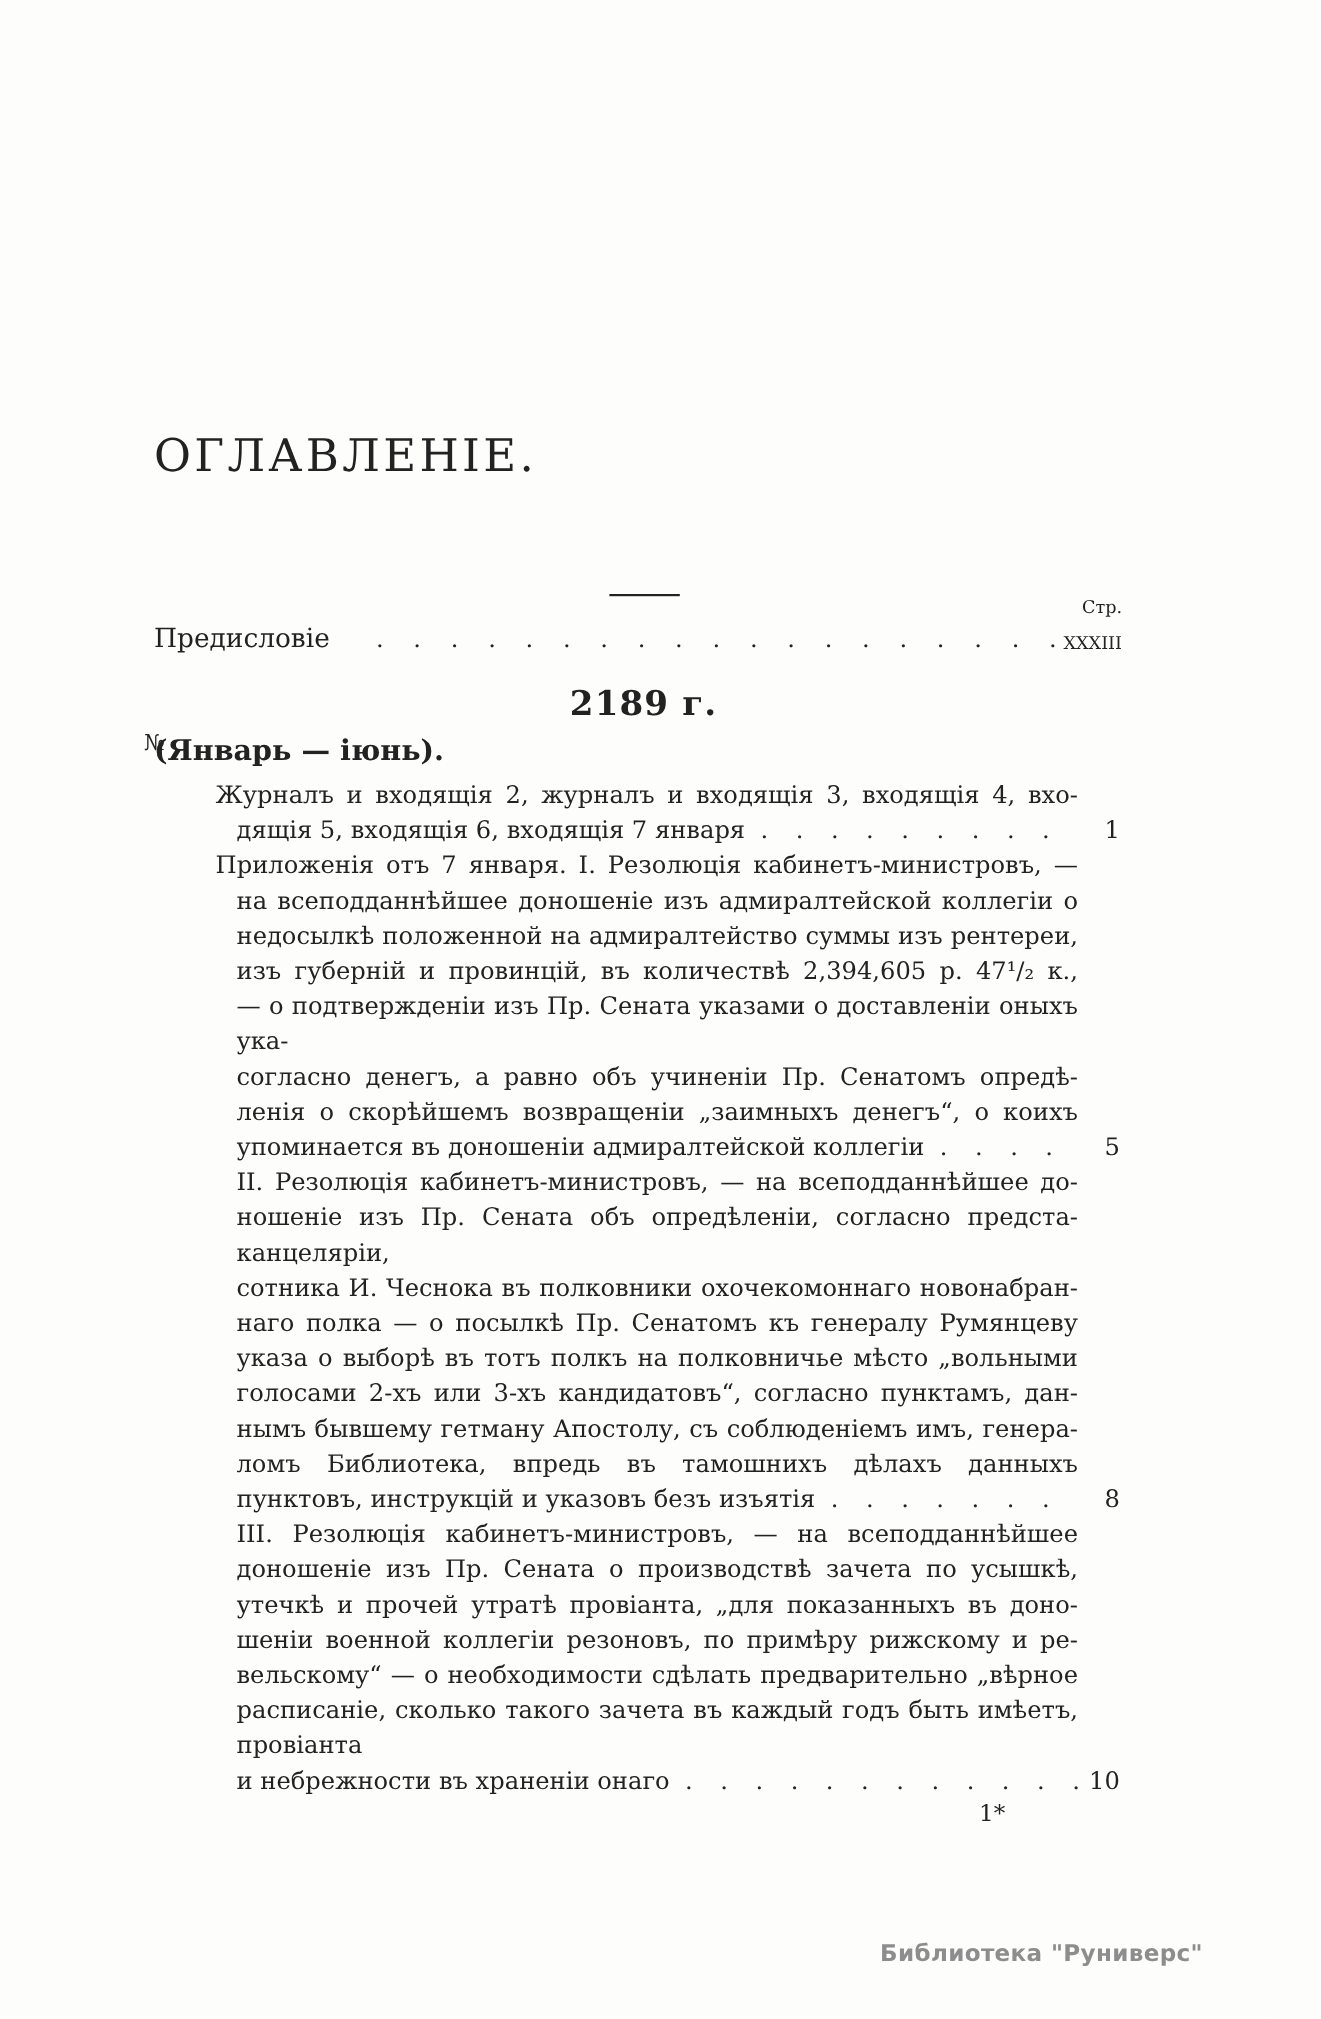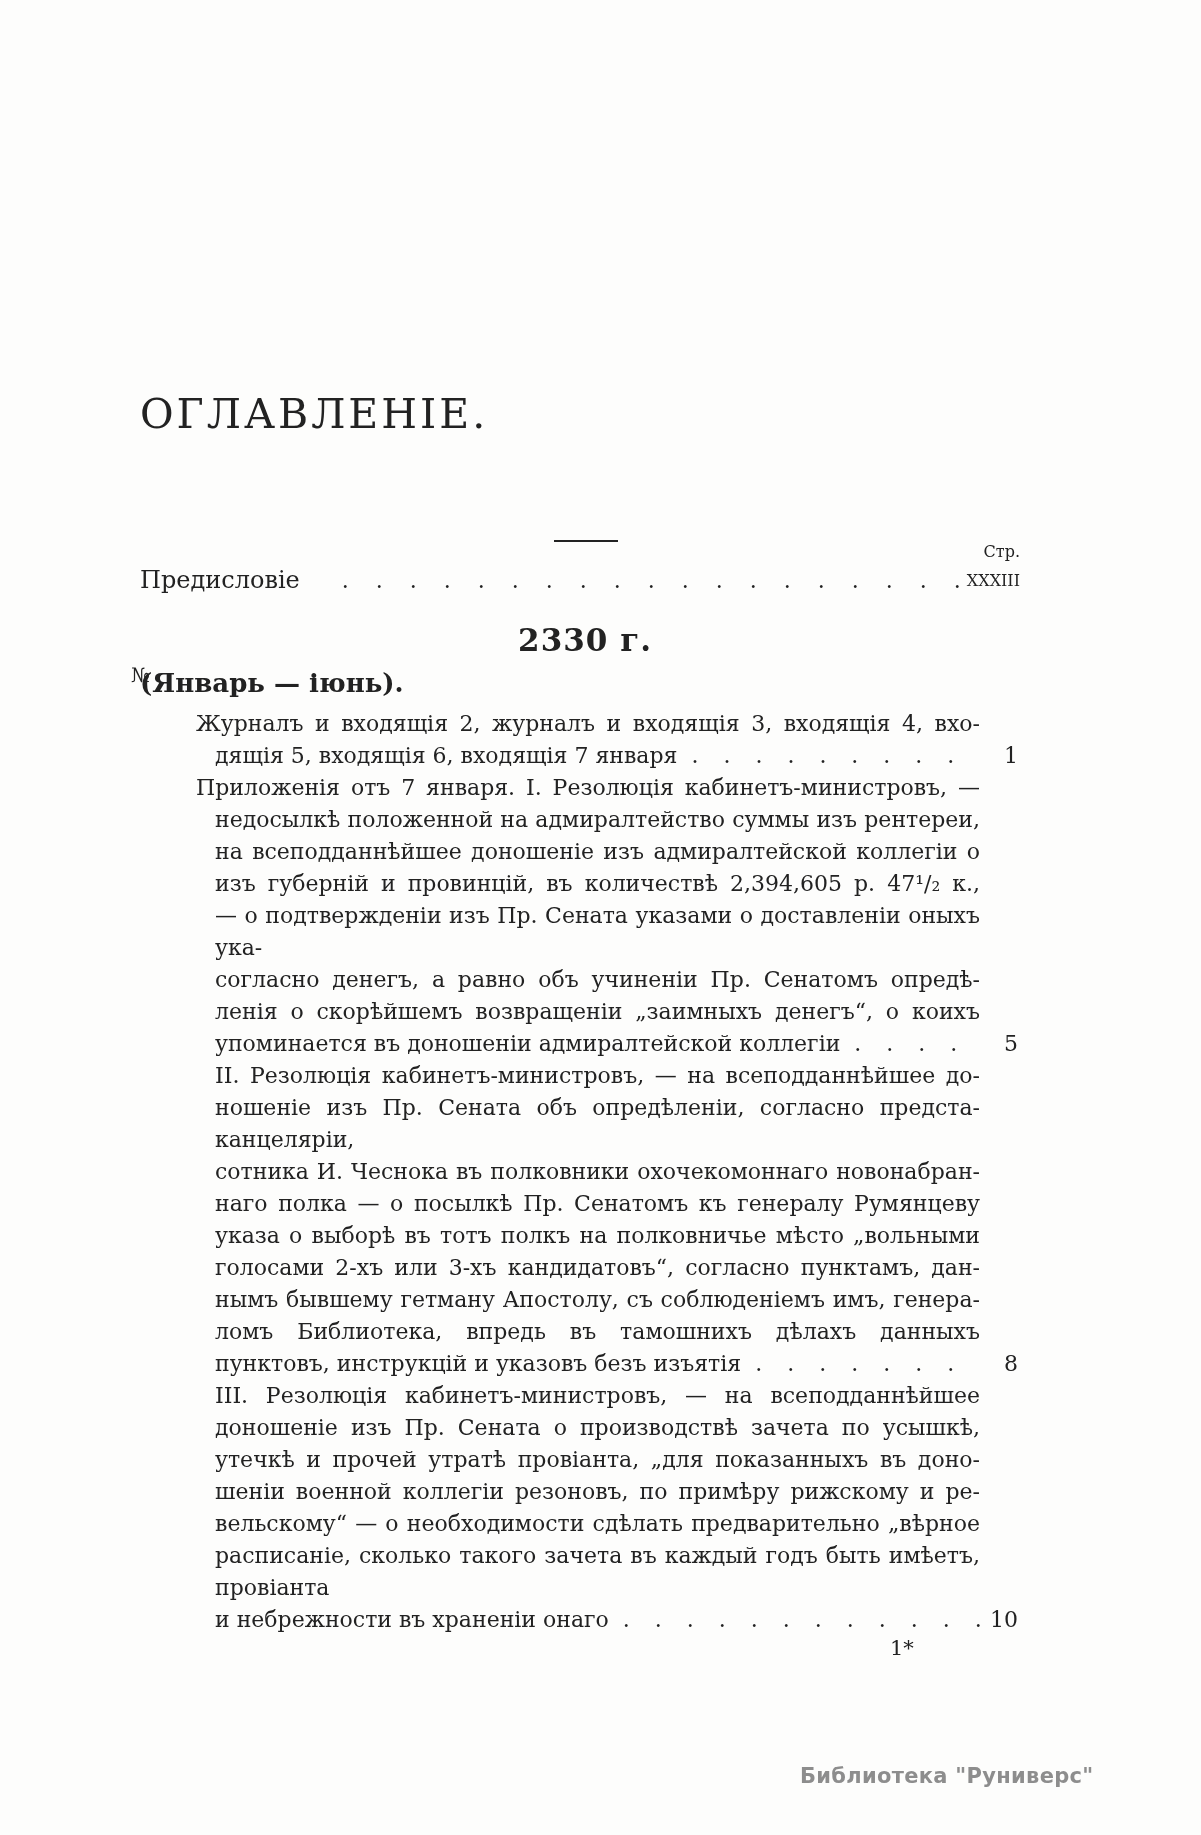--- a/index.html
+++ b/index.html
@@ -31,21 +31,21 @@
   }
   .page-col-label {
     position: absolute;
     top: 542px; left: 920px; width: 100px;
     text-align: right;
     font-size: 16px;
   }
   .preface-row {
     position: absolute;
     top: 566px; left: 140px; width: 880px;
-    display: flex; align-items: center;
+    display: flex; align-items: flex-end;
     font-size: 24px;
   }
   .preface-row .leader-dots {
     flex: 1;
     overflow: hidden; white-space: nowrap;
     letter-spacing: 27px;
     padding-left: 42px;
     font-size: 22px;
   }
   .preface-row .pg { flex: 0 0 auto; font-size: 16px; }
@@ -121,21 +121,21 @@
   <div class="title-rule"></div>
 
   <div class="page-col-label">Стр.</div>
 
   <div class="preface-row">
     <span class="lbl">Предисловіе</span>
     <span class="leader-dots">........................................</span>
     <span class="pg">XXXIII</span>
   </div>
 
-  <h2 class="year-heading">2330 г.</h2>
+  <h2 class="year-heading">2189 г.</h2>
 
   <div class="num-col-label">№</div>
 
   <h3 class="sub-heading">(Январь — іюнь).</h3>
 
   <div class="toc">
       <div class="toc-line indent-1 full">
 
       <span class="txt">Журналъ и входящія 2, журналъ и входящія 3, входящія 4, вхо-</span>
 
@@ -146,30 +146,30 @@
       <span class="dots">........................................</span>
       <span class="pg">1</span>
     </div>
       <div class="toc-line indent-1 full">
       <span class="num"></span>
       <span class="txt">Приложенія отъ 7 января. I. Резолюція кабинетъ-министровъ, —</span>
 
     </div>
       <div class="toc-line indent-2 full">
       <span class="num"></span>
+      <span class="txt">на всеподданнѣйшее доношеніе изъ адмиралтейской коллегіи о</span>
+
+    </div>
+      <div class="toc-line indent-2 full">
+      <span class="num"></span>
       <span class="txt">недосылкѣ положенной на адмиралтейство суммы изъ рентереи,</span>
 
     </div>
       <div class="toc-line indent-2 full">
       <span class="num"></span>
-      <span class="txt">на всеподданнѣйшее доношеніе изъ адмиралтейской коллегіи о</span>
-
-    </div>
-      <div class="toc-line indent-2 full">
-      <span class="num"></span>
       <span class="txt">изъ губерній и провинцій, въ количествѣ 2,394,605 р. 47¹/₂ к.,</span>
 
     </div>
       <div class="toc-line indent-2 full">
       <span class="num"></span>
       <span class="txt">— о подтвержденіи изъ Пр. Сената указами о доставленіи оныхъ</span>
 
     </div>
       <div class="toc-line indent-2 full">
       <span class="num"></span>

